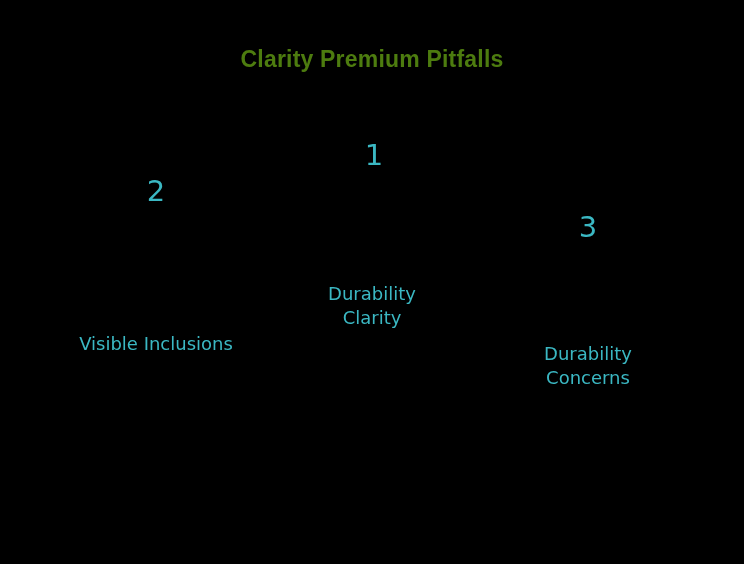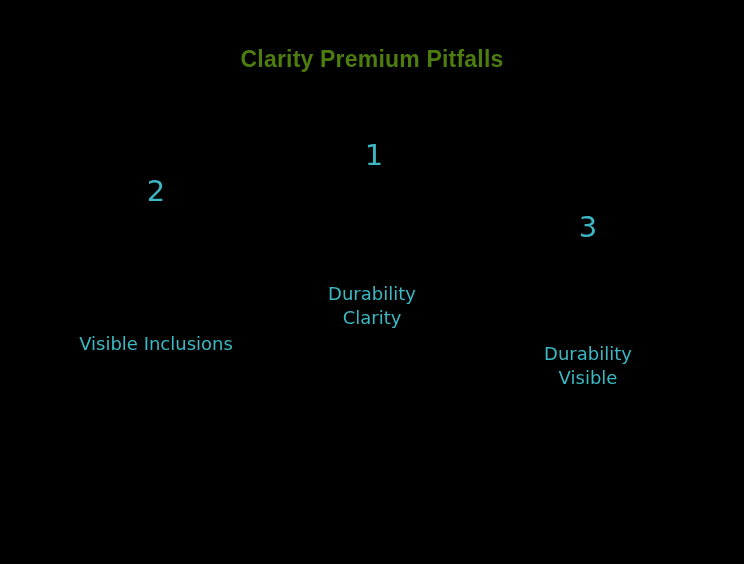--- a/index.html
+++ b/index.html
@@ -74,16 +74,16 @@
       <span style="display:block;">Durability</span>
       <span style="display:block;">Clarity</span>
     </div>
   </div>
 
   <div class="podium" style="left:494px; top:206px; width:188px; height:358px;">
     <div class="rank" style="top:4px;">3</div>
     <div class="bar" style="top:50px; bottom:0;"></div>
     <div class="label" style="top:136px;">
       <span style="display:block;">Durability</span>
-      <span style="display:block;">Visible</span>
+      <span style="display:block;">Concerns</span>
     </div>
   </div>
 </div>
 
 </body></html>

